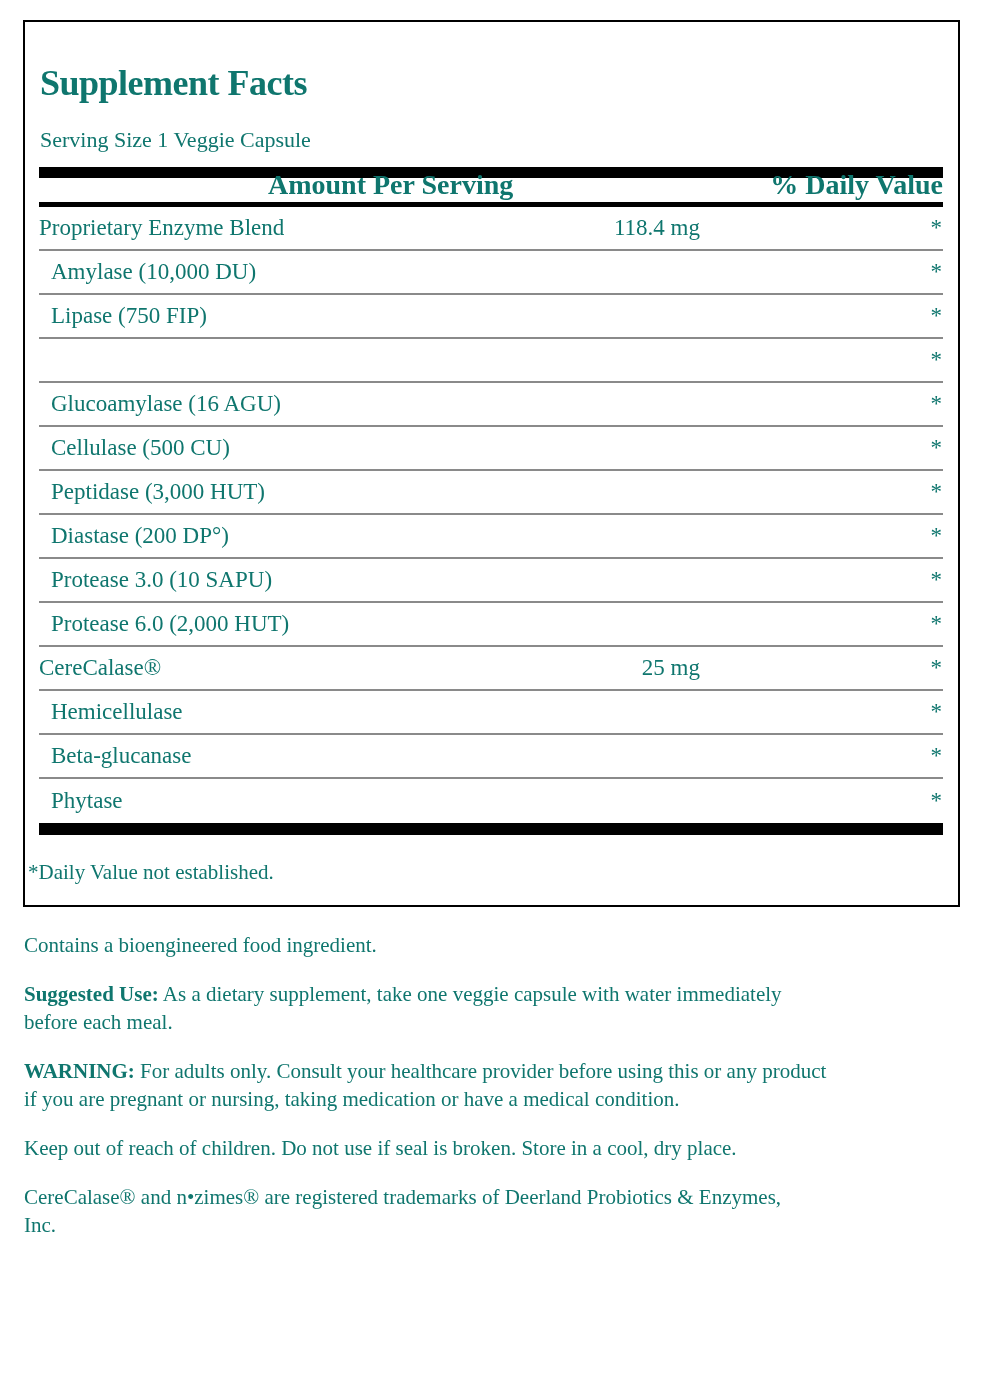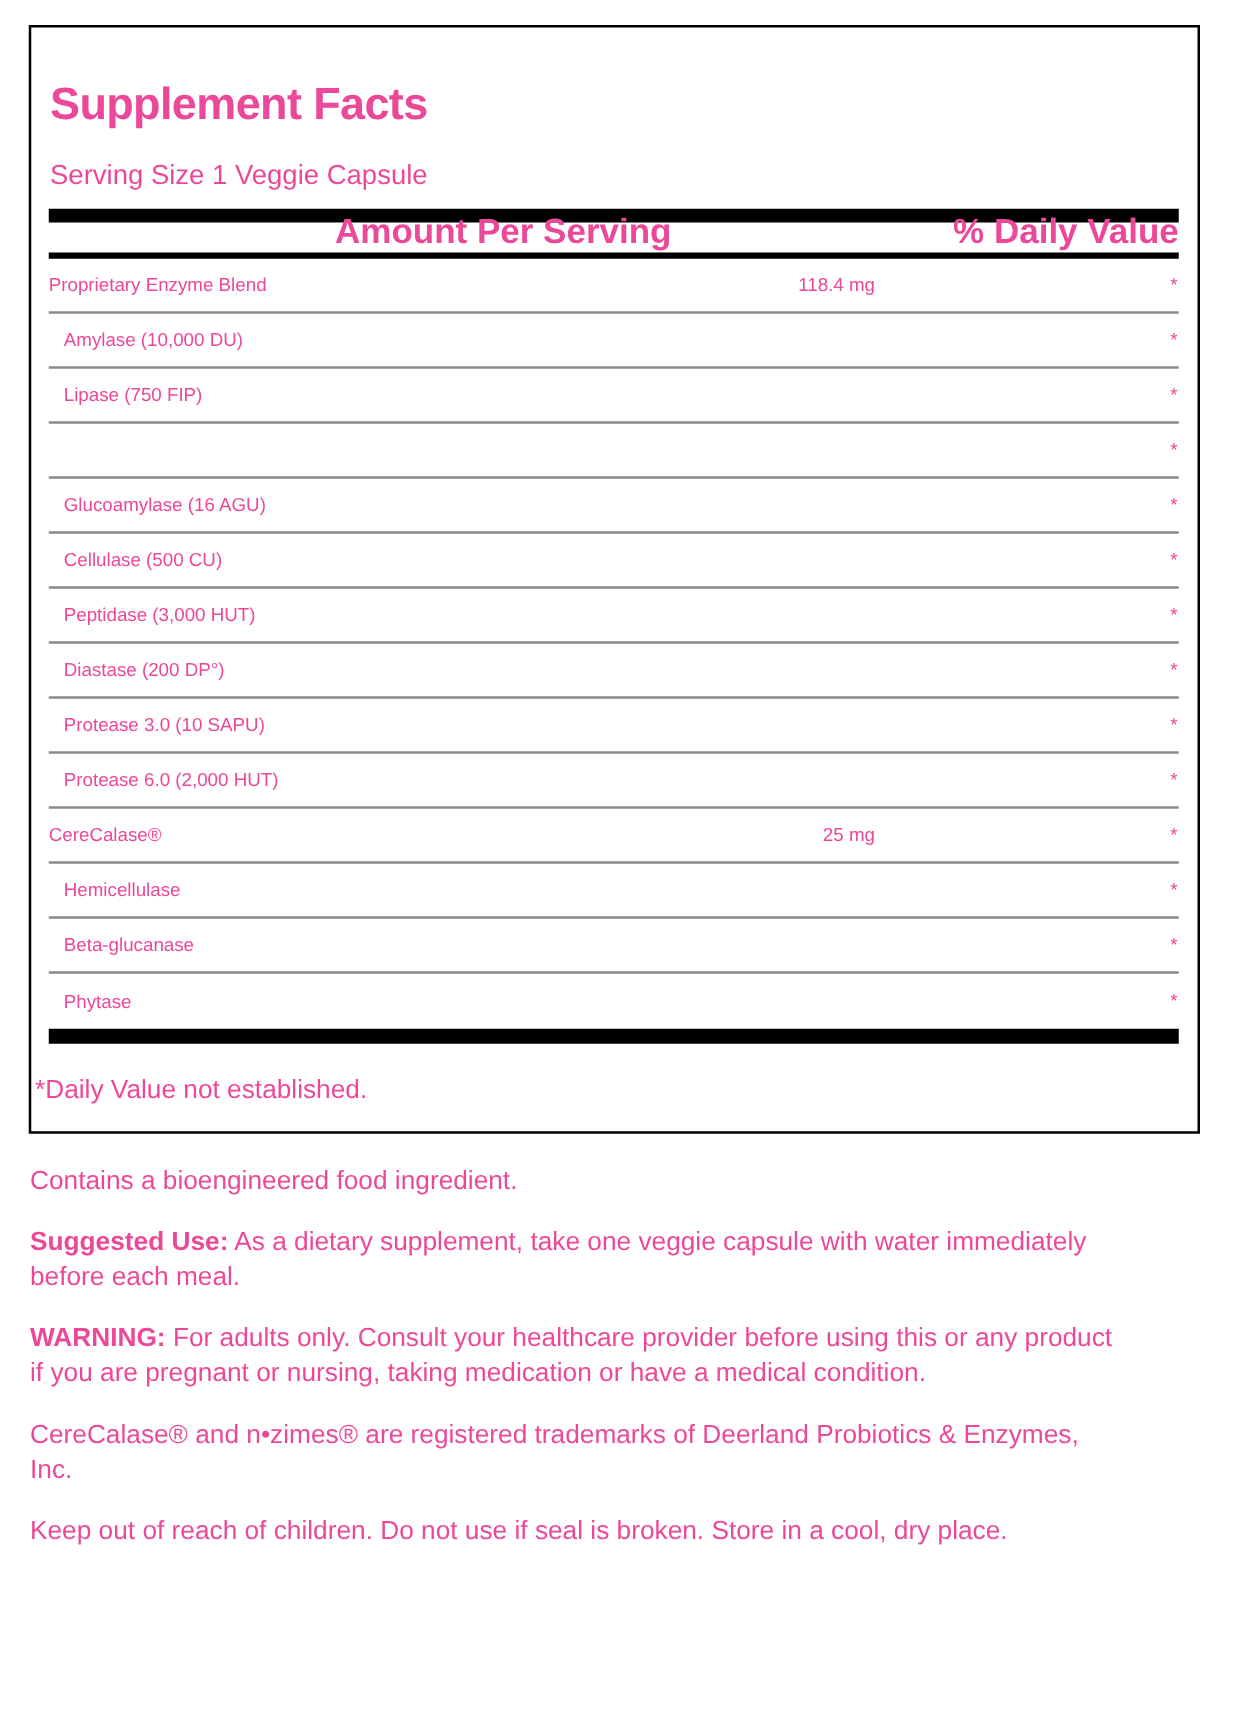--- a/index.html
+++ b/index.html
@@ -1,18 +1,18 @@
 <!DOCTYPE html>
 <html><head>
 <meta charset="utf-8">
 <style>
   html,body{margin:0;padding:0;background:#ffffff;}
   .canvas{
     position:relative;width:1000px;height:1380px;background:#ffffff;
-    font-family:Liberation Sans, sans-serif;color:#ec4899;overflow:hidden;
+    font-family:Liberation Serif, serif;color:#0f766e;overflow:hidden;
   }
   
   .facts-box{
     position:absolute;left:23px;top:20px;width:937px;height:887px;
     border:2px solid #000;background:#fff;box-sizing:border-box;
   }
   .facts-title{
     margin:42px 0 0 15px;font-size:36px;font-weight:700;letter-spacing:-0.5px;line-height:38px;
   }
   .serving-size{
@@ -24,21 +24,21 @@
   .bar-thick-bottom{height:12px;}
   .header-row{
     position:relative;margin-left:14px;width:904px;height:24px;
     font-size:28px;font-weight:700;
   }
   .header-amount{position:absolute;left:229px;bottom:1px;}
   .header-dv{position:absolute;right:0;bottom:1px;}
   .t-row{
     position:relative;margin-left:14px;width:904px;height:44px;
     box-sizing:border-box;border-bottom:2px solid #8a8a8a;
-    display:flex;align-items:center;font-size:15px;
+    display:flex;align-items:center;font-size:23px;
   }
   .t-row.last{border-bottom:none;}
   .t-row .name{margin-left:0;}
   .t-row.indent .name{margin-left:12px;}
   .t-amount{position:absolute;right:243px;top:50%;transform:translateY(-50%);}
   .t-dv{position:absolute;right:1px;top:50%;transform:translateY(-50%);}
   .footnote{margin:25px 0 0 3px;font-size:21px;}
   
   .info{
     position:absolute;left:24px;top:931px;width:952px;
@@ -132,20 +132,20 @@
   <div class="info">
     <p>Contains a bioengineered food ingredient.</p>
     <p>
       <span class="ln"><span class="b">Suggested Use:</span><span> As a dietary supplement, take one veggie capsule with water immediately</span></span>
       <span class="ln">before each meal.</span>
     </p>
     <p>
       <span class="ln"><span class="b">WARNING:</span><span> For adults only. Consult your healthcare provider before using this or any product</span></span>
       <span class="ln">if you are pregnant or nursing, taking medication or have a medical condition.</span>
     </p>
+    <p>Keep out of reach of children. Do not use if seal is broken. Store in a cool, dry place.</p>
     <p>
       <span class="ln">CereCalase® and n•zimes® are registered trademarks of Deerland Probiotics &amp; Enzymes,</span>
       <span class="ln">Inc.</span>
     </p>
-    <p>Keep out of reach of children. Do not use if seal is broken. Store in a cool, dry place.</p>
   </div>
 
 </div>
 
 </body></html>

